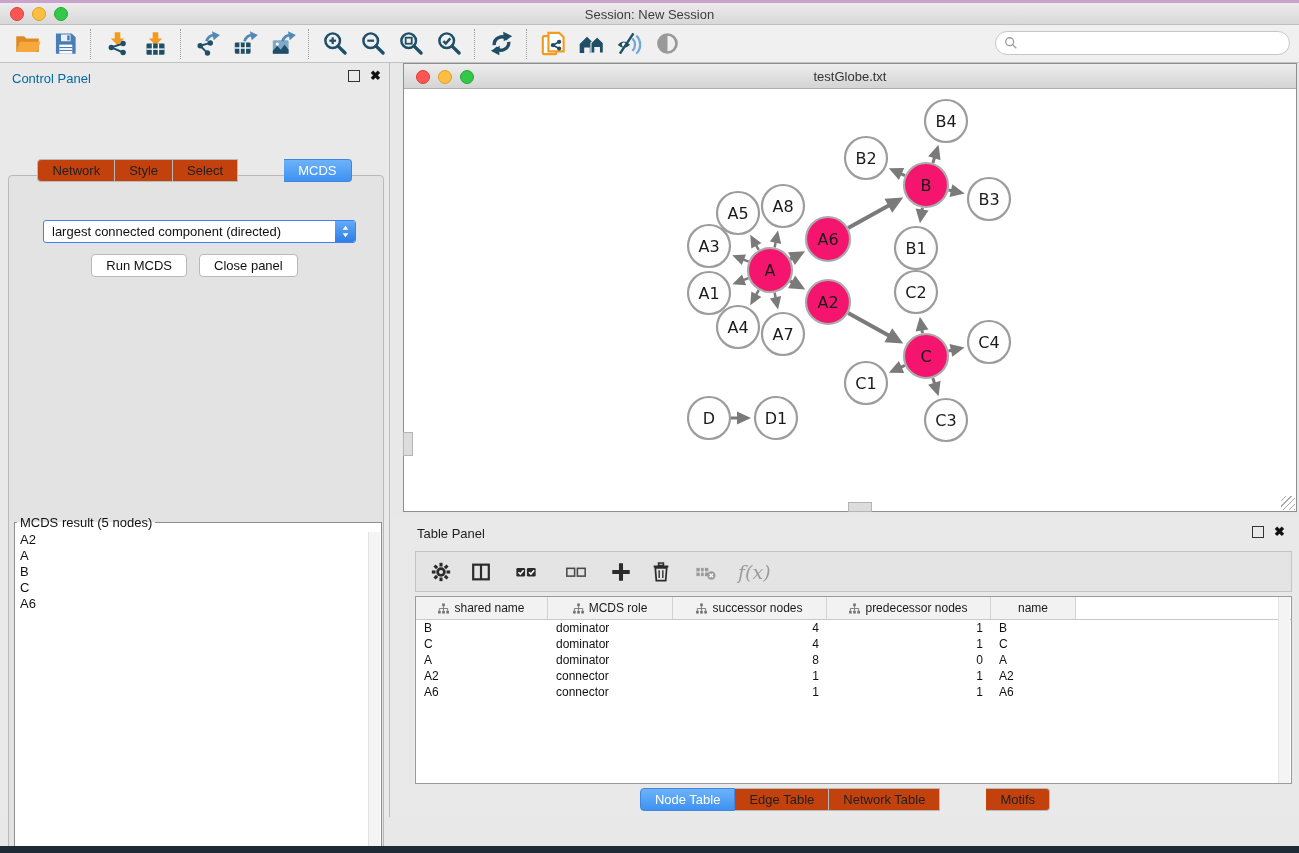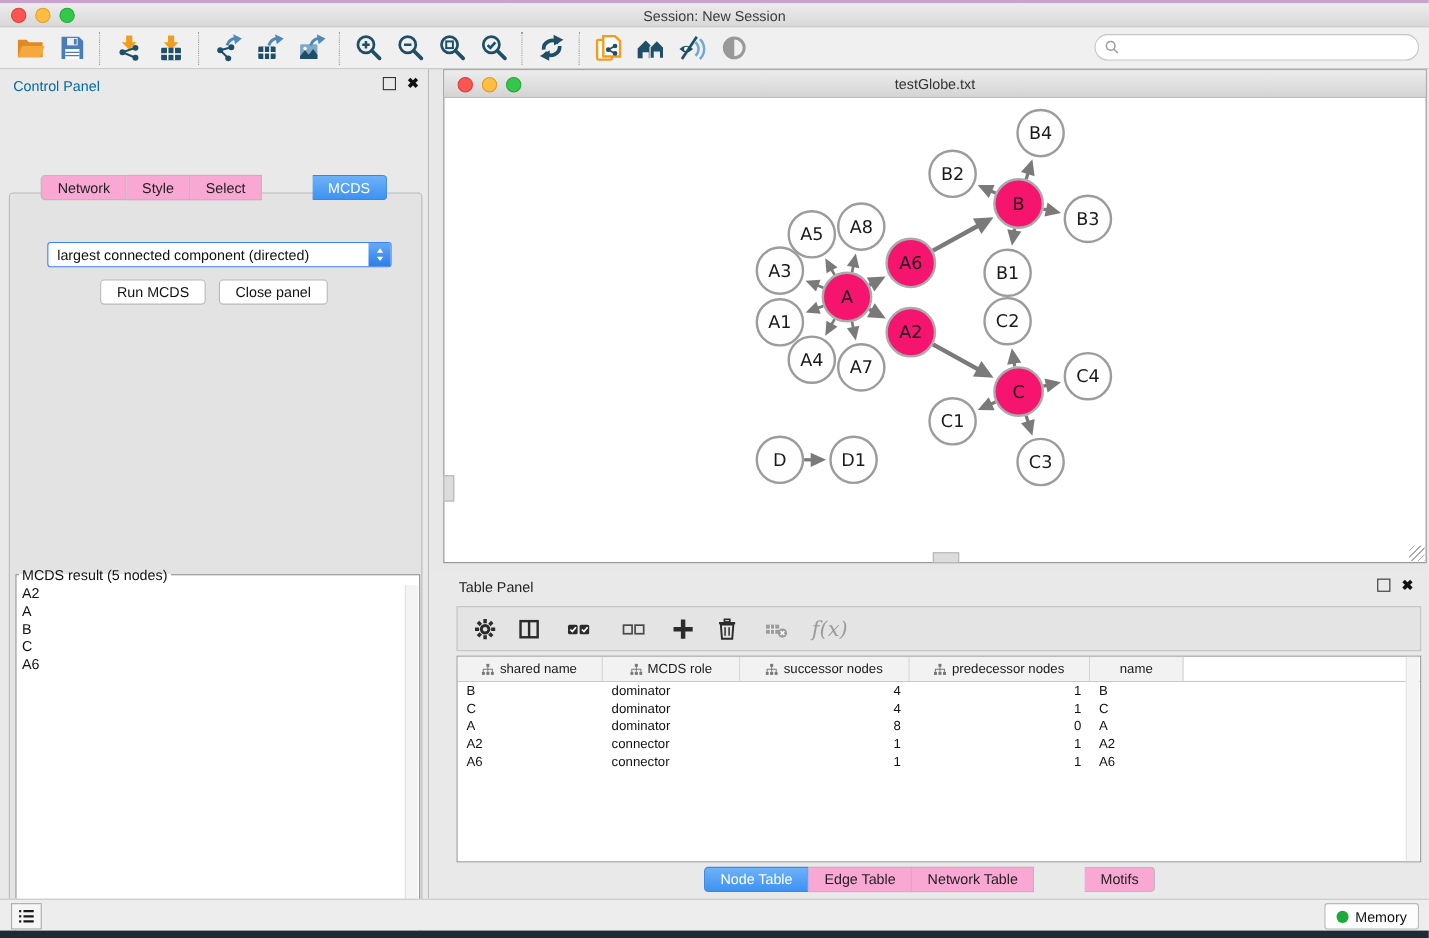--- a/index.html
+++ b/index.html
@@ -29,21 +29,21 @@
   .control-panel{position:absolute;left:0;top:63px;width:390px;height:754px;background:#E9E9E9;
                  border-right:1px solid #BDBDBD;box-sizing:border-box;}
   .cp-header{position:absolute;left:0;top:0;width:100%;height:30px;}
   .cp-title{position:absolute;left:12px;top:8px;font-size:13px;color:#0369a1;}
   .panel-btns{position:absolute;right:8px;top:7px;display:flex;gap:10px;align-items:center;}
   .float-btn{width:10px;height:10px;border:1.5px solid #333;background:transparent;}
   .close-btn{font-size:13px;font-weight:bold;color:#111;line-height:10px;}
   .cp-box{position:absolute;left:8px;top:112px;width:374px;height:693px;background:#E3E3E3;
           border:1px solid #B9B9B9;border-radius:4px;}
   .cp-tabs{position:absolute;left:0;top:96px;width:100%;display:flex;justify-content:center;z-index:2;}
-  .seg{font-size:13px;padding:3px 14px;background:#f9a8d4;border:1px solid #B9B9B9;border-left:none;color:#222;}
+  .seg{font-size:13px;padding:3px 14px;background:#c2410c;border:1px solid #B9B9B9;border-left:none;color:#222;}
   .seg:first-child{border-left:1px solid #B9B9B9;border-radius:4px 0 0 4px;}
   .seg:last-child{border-radius:0 4px 4px 0;margin-left:46px;}
   .seg.active{background:linear-gradient(#6DB2F8,#3E92F2);color:#fff;border-color:#3E86DE;}
   .opt-label{position:absolute;left:0;top:137px;width:100%;text-align:center;font-size:14px;color:#1A1A1A;}
   .dropdown{position:absolute;left:43px;top:157px;width:313px;height:23px;background:#fff;
             border:1px solid #3b82f6;border-radius:3px;display:flex;align-items:center;box-sizing:border-box;}
   .dropdown .val{flex:1;font-size:13px;padding-left:8px;color:#111;white-space:nowrap;}
   .stepper{width:20px;height:100%;background:linear-gradient(#63AAF6,#2E7DE8);border-radius:0 2px 2px 0;
            display:flex;align-items:center;justify-content:center;}
   .cp-buttons{position:absolute;left:0;top:191px;width:100%;display:flex;justify-content:center;gap:12px;}
@@ -664,34 +664,14 @@
       <div class="table-scroll"></div>
     </div>
     <div class="tp-tabs" id="tp-tabs">
         <span class="seg active">Node Table</span>
         <span class="seg">Edge Table</span>
         <span class="seg">Network Table</span>
         <span class="seg">Motifs</span>
       </div>
   </div>
 
-  <div class="statusbar">
-    <div class="list-btn">
-      <svg viewBox="0 0 24 24" width="16" height="16">
-        <g stroke="#1A1A1A" stroke-width="3">
-            <line x1="8" y1="5" x2="22" y2="5"></line>
-            <line x1="8" y1="12" x2="22" y2="12"></line>
-            <line x1="8" y1="19" x2="22" y2="19"></line>
-          </g>
-        <g fill="#1A1A1A">
-            <rect x="2" y="3.5" width="3" height="3"></rect>
-            <rect x="2" y="10.5" width="3" height="3"></rect>
-            <rect x="2" y="17.5" width="3" height="3"></rect>
-          </g>
-      </svg>
-    </div>
-    <div class="memory-btn">
-      <span class="mem-dot"></span>
-      <span>Memory</span>
-    </div>
-  </div>
   <div class="bottom-strip"></div>
 </div>
 
 </body></html>

